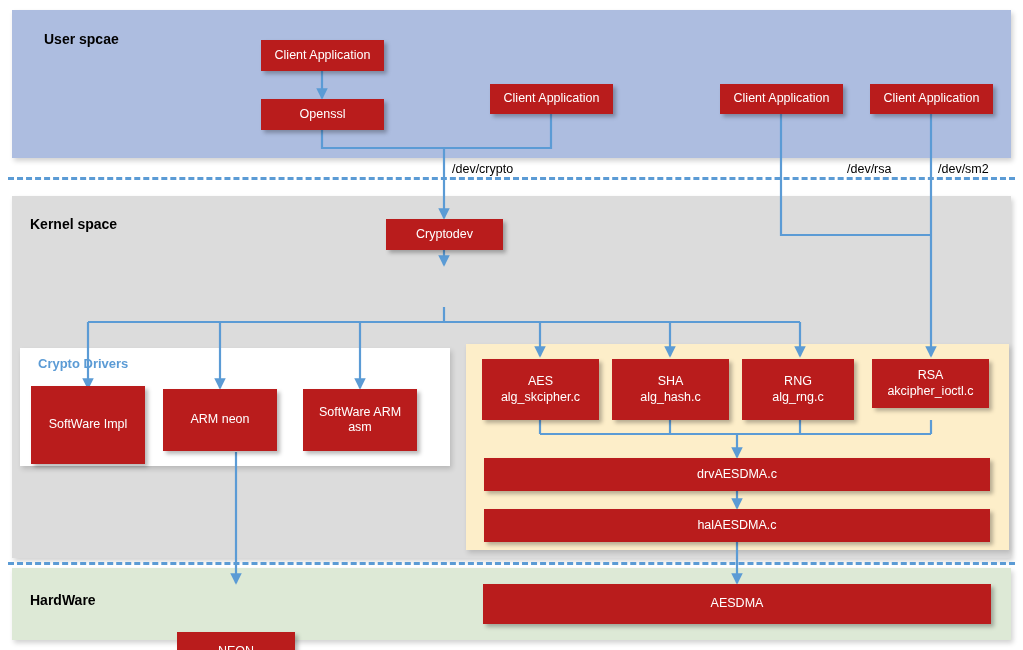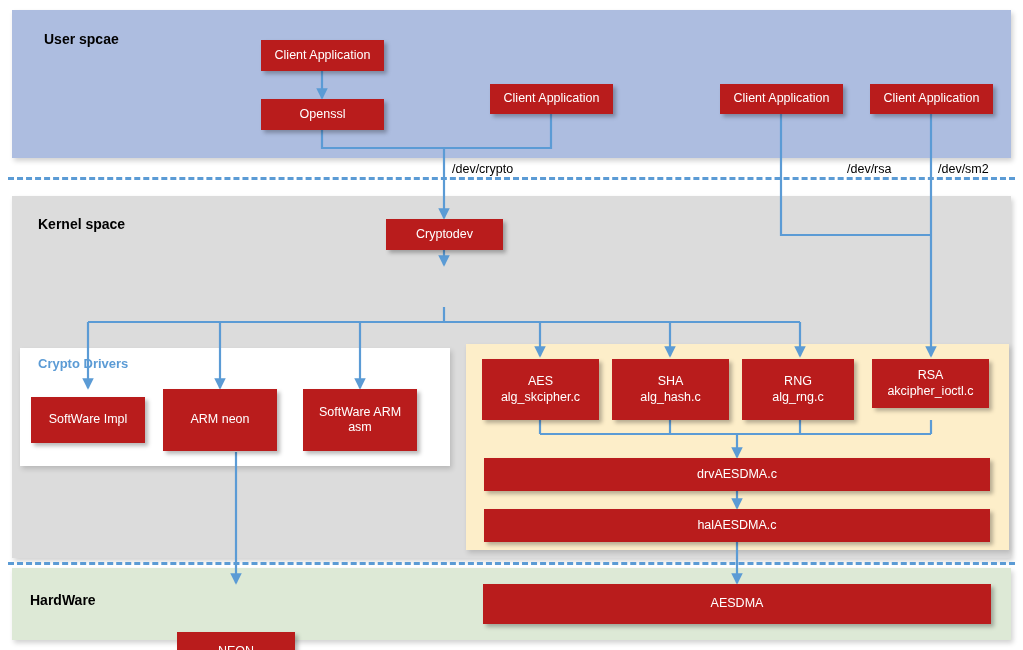--- a/index.html
+++ b/index.html
@@ -44,21 +44,21 @@
     background: #dde9d6;
   }
   .band-label {
     position: absolute;
     font-weight: bold;
     font-size: 14px;
     color: #000000;
     white-space: nowrap;
   }
   #label-user { left: 44px; top: 31px; }
-  #label-kernel { left: 38px; top: 216px; }
+  #label-kernel { left: 30px; top: 216px; }
   #label-hardware { left: 30px; top: 592px; }
 
   .divider {
     position: absolute;
     left: 8px;
     width: 1007px;
     height: 0;
     border-top: 3px dashed #5b9bd5;
   }
   #divider-1 { top: 177px; }
@@ -213,21 +213,21 @@
 
   <div class="node" style="left:870px; top:84px; width:123px; height:30px;">
     <span>Client Application</span>
   </div>
 
   <div class="node" style="left:386px; top:219px; width:117px; height:31px;">
     <span>Cryptodev</span>
   </div>
 
 
-  <div class="node" style="left:31px; top:397px; width:114px; height:46px;">
+  <div class="node" style="left:31px; top:386px; width:114px; height:78px;">
     <span>SoftWare Impl</span>
   </div>
 
   <div class="node" style="left:163px; top:389px; width:114px; height:62px;">
     <span>ARM neon</span>
   </div>
 
   <div class="node" style="left:303px; top:389px; width:114px; height:62px;">
     <span>
       <span>SoftWare ARM</span>

